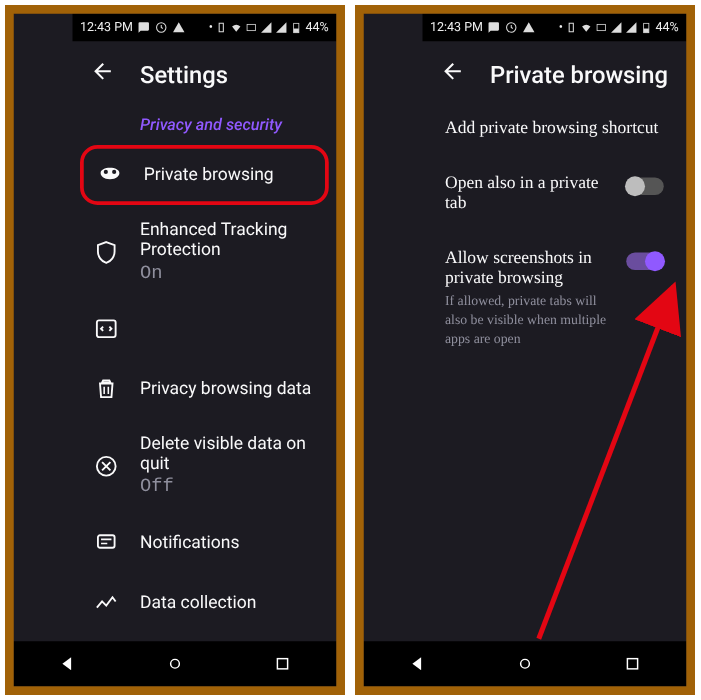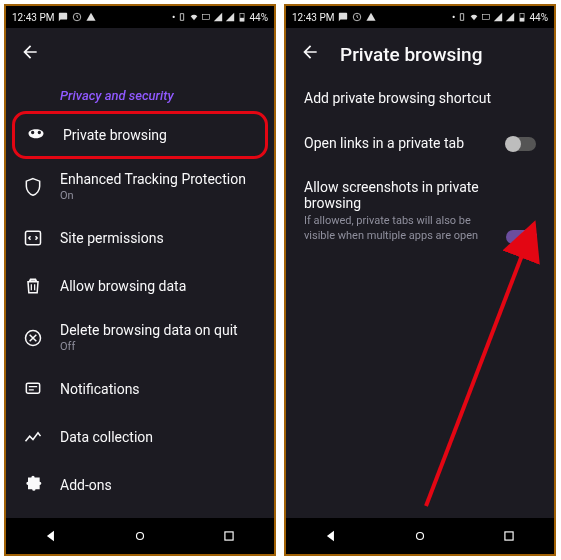--- a/index.html
+++ b/index.html
@@ -10,21 +10,22 @@
     gap: 8px;
     padding: 4px;
   }
   .phone {
     width: 272px;
     height: 552px;
     background: #1c1b22;
     color: #f9f9fa;
     position: relative;
     overflow: hidden;
-    border: 2px solid #a16207;
+    border: 7px solid #a16207;
+    padding-left: 47px;
   }
   .statusbar {
     height: 22px;
     display: flex;
     align-items: center;
     justify-content: space-between;
     padding: 0 6px;
     font-size: 10px;
     color: #eee;
     background: #000;
@@ -63,44 +64,45 @@
     width: 22px;
     height: 22px;
     display: flex;
     align-items: center;
     justify-content: center;
     flex-shrink: 0;
   }
   .row .icon svg { width: 20px; height: 20px; fill: #f9f9fa; }
   .row .texts { flex: 1; }
   .row .primary { font-size: 14px; color: #f9f9fa; }
-  .row .secondary { font-size: 11px; color: #8f8f9d; margin-top: 2px; }
+  .row .secondary { font-size: 15px; color: #8f8f9d; margin-top: 2px; font-family: Liberation Mono, monospace; }
   .highlight {
     border: 3px solid #e30613;
     border-radius: 14px;
     margin: 0 6px;
     padding: 10px 10px 10px 10px;
   }
   .navbar {
     position: absolute;
     bottom: 0; left: 0; right: 0;
     height: 36px;
     background: #000;
     display: flex;
     align-items: center;
     justify-content: space-around;
   }
   .navbar .nav-icon { width: 18px; height: 18px; display: flex; align-items: center; justify-content: center; }
   .navbar svg { fill: #fff; }
   
   .pb-row {
     display: flex;
-    align-items: flex-end;
+    align-items: flex-start;
     padding: 14px 18px;
     gap: 12px;
+    font-family: Liberation Serif, serif;
   }
   .pb-row .pb-texts { flex: 1; }
   .pb-row .pb-primary { font-size: 14px; color: #f9f9fa; }
   .pb-row .pb-secondary { font-size: 11px; color: #8f8f9d; margin-top: 3px; line-height: 1.35; max-width: 180px; }
   .toggle {
     width: 30px; height: 14px; border-radius: 10px; position: relative; flex-shrink: 0;
     margin-top: 3px;
   }
   .toggle .knob {
     width: 16px; height: 16px; border-radius: 50%; position: absolute; top: -1px;
@@ -175,20 +177,21 @@
       <span>44%</span>
     </div>
   </div>
 
   <div class="header">
     <span class="back-arrow">
       <svg viewBox="0 0 24 24">
           <path d="M20 11H7.8l5.6-5.6L12 4l-8 8 8 8 1.4-1.4L7.8 13H20z"></path>
         </svg>
     </span>
+    <span class="title">Settings</span>
   </div>
 
   <div class="list">
     <div class="section-header">Privacy and security</div>
 
     <div class="row highlight">
       <span class="icon">
         <svg viewBox="0 0 24 24">
             <path d="M12 5C7 5 3 7 3 10c0 3 3 6 9 6s9-3 9-6c0-3-4-5-9-5zm-4 6a2 2 0 110-4 2 2 0 010 4zm8 0a2 2 0 110-4 2 2 0 010 4z"></path>
           </svg>
@@ -210,46 +213,43 @@
       </div>
     </div>
 
     <div class="row">
       <span class="icon">
         <svg viewBox="0 0 24 24">
             <rect x="3" y="4" width="18" height="16" rx="2" fill="none" stroke="#f9f9fa" stroke-width="1.8"></rect>
             <path d="M9 10l-2 2 2 2M15 10l2 2-2 2" stroke="#f9f9fa" stroke-width="1.8" fill="none"></path>
           </svg>
       </span>
-      <div class="texts">
-          <div class="primary">Site permissions</div>
-        </div>
     </div>
 
     <div class="row">
       <span class="icon">
         <svg viewBox="0 0 24 24">
             <path d="M6 7h12l-1 13H7L6 7zm3-3h6l1 2H8l1-2z" fill="none" stroke="#f9f9fa" stroke-width="1.8"></path>
             <path d="M10 10v7M14 10v7" stroke="#f9f9fa" stroke-width="1.5"></path>
           </svg>
       </span>
       <div class="texts">
-          <div class="primary">Allow browsing data</div>
+          <div class="primary">Privacy browsing data</div>
         </div>
     </div>
 
     <div class="row">
       <span class="icon">
         <svg viewBox="0 0 24 24">
             <circle cx="12" cy="12" r="9" fill="none" stroke="#f9f9fa" stroke-width="1.8"></circle>
             <path d="M8 8l8 8M16 8l-8 8" stroke="#f9f9fa" stroke-width="1.8"></path>
           </svg>
       </span>
       <div class="texts">
-        <div class="primary">Delete browsing data on quit</div>
+        <div class="primary">Delete visible data on quit</div>
         <div class="secondary">Off</div>
       </div>
     </div>
 
     <div class="row">
       <span class="icon">
         <svg viewBox="0 0 24 24">
             <rect x="4" y="5" width="16" height="12" rx="2" fill="none" stroke="#f9f9fa" stroke-width="1.8"></rect>
             <path d="M7 9h10M7 13h6" stroke="#f9f9fa" stroke-width="1.5"></path>
           </svg>
@@ -370,21 +370,21 @@
   </div>
 
   <div class="pb-row">
     <div class="pb-texts">
         <div class="pb-primary">Add private browsing shortcut</div>
       </div>
   </div>
 
   <div class="pb-row">
     <div class="pb-texts">
-        <div class="pb-primary">Open links in a private tab</div>
+        <div class="pb-primary">Open also in a private tab</div>
       </div>
     <div class="toggle off">
         <div class="knob"></div>
       </div>
   </div>
 
   <div class="pb-row">
     <div class="pb-texts">
       <div class="pb-primary">Allow screenshots in private browsing</div>
       <div class="pb-secondary">If allowed, private tabs will also be visible when multiple apps are open</div>

